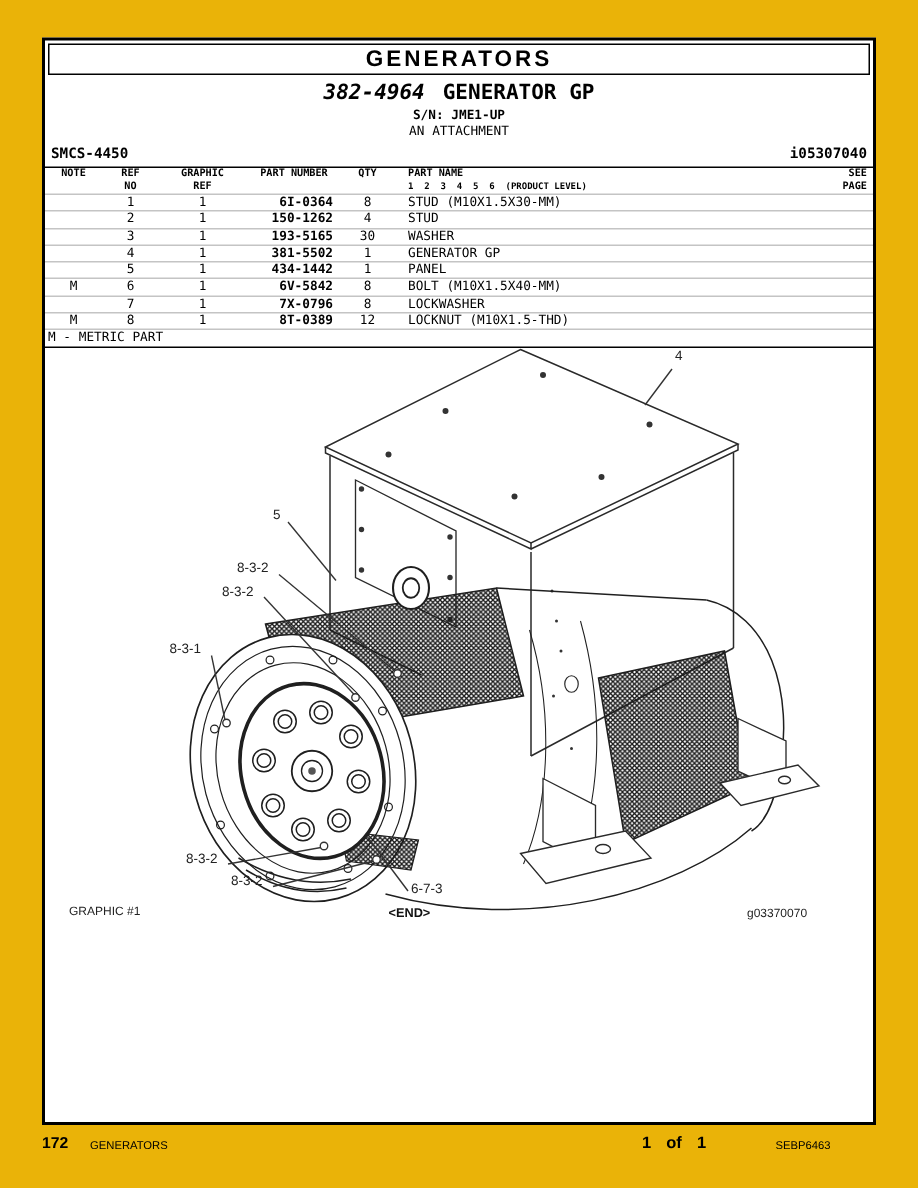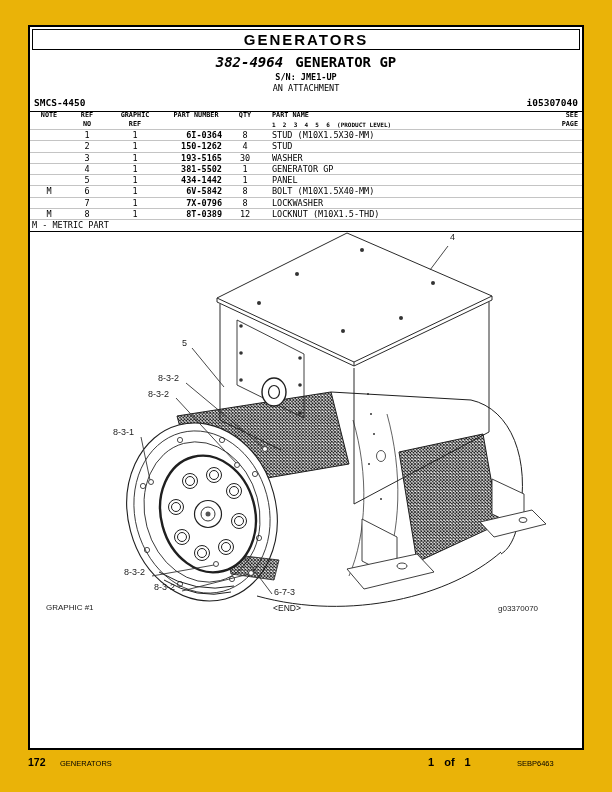--- a/index.html
+++ b/index.html
@@ -39,21 +39,21 @@
   .footnote{height:11px;line-height:11px;font-size:8.5px;padding-left:2px;border-bottom:1.2px solid #000;}
 
   
   .graphic-area{position:absolute;left:1px;top:197px;width:552px;height:395px;}
   .graphic-area svg{position:absolute;left:0;top:0;}
   .glabel{
     position:absolute;font-family:"Liberation Sans",sans-serif;font-size:9px;color:#222;
     white-space:nowrap;
   }
   .gcaption{position:absolute;font-family:"Liberation Sans",sans-serif;font-size:8px;color:#222;text-align:center;}
-  .gend{position:absolute;font-family:"Liberation Sans",sans-serif;font-size:8.5px;font-weight:normal;color:#111;margin-left:14px;}
+  .gend{position:absolute;font-family:"Liberation Sans",sans-serif;font-size:8.5px;font-weight:bold;color:#111;}
   .gid{position:absolute;font-family:"Liberation Sans",sans-serif;font-size:8px;color:#222;}
 
   
   .pfooter{position:absolute;left:0;top:754px;width:537px;height:24px;font-family:"Liberation Sans",sans-serif;}
   .f-page{position:absolute;left:28px;top:2px;font-size:10.5px;font-weight:bold;}
   .f-section{position:absolute;left:60px;top:5px;font-size:7.5px;}
   .f-pageof{position:absolute;left:428px;top:2px;font-size:11px;font-weight:bold;word-spacing:7px;}
   .f-media{position:absolute;left:517px;top:5px;font-size:7.5px;}
 </style>
 </head>

